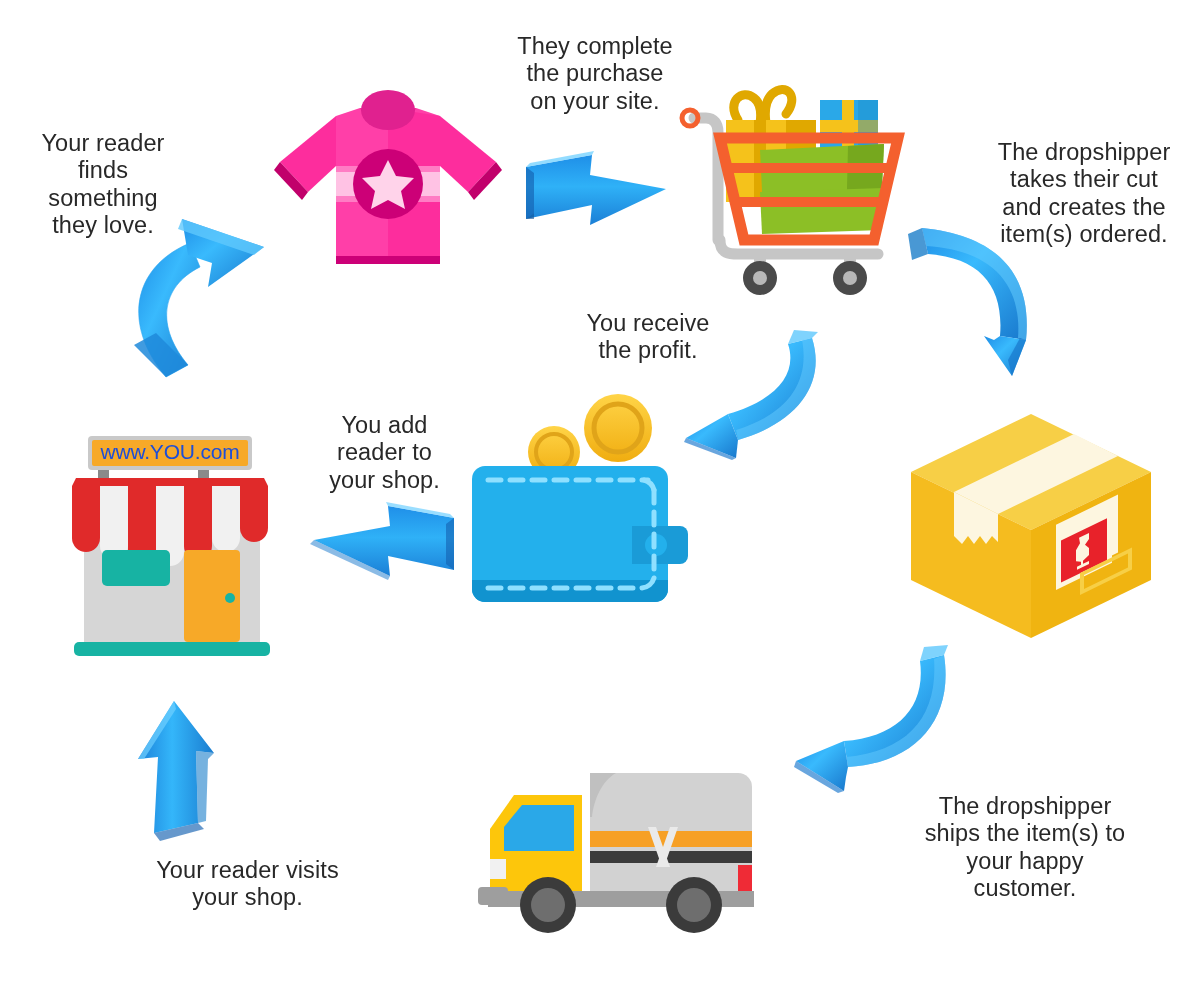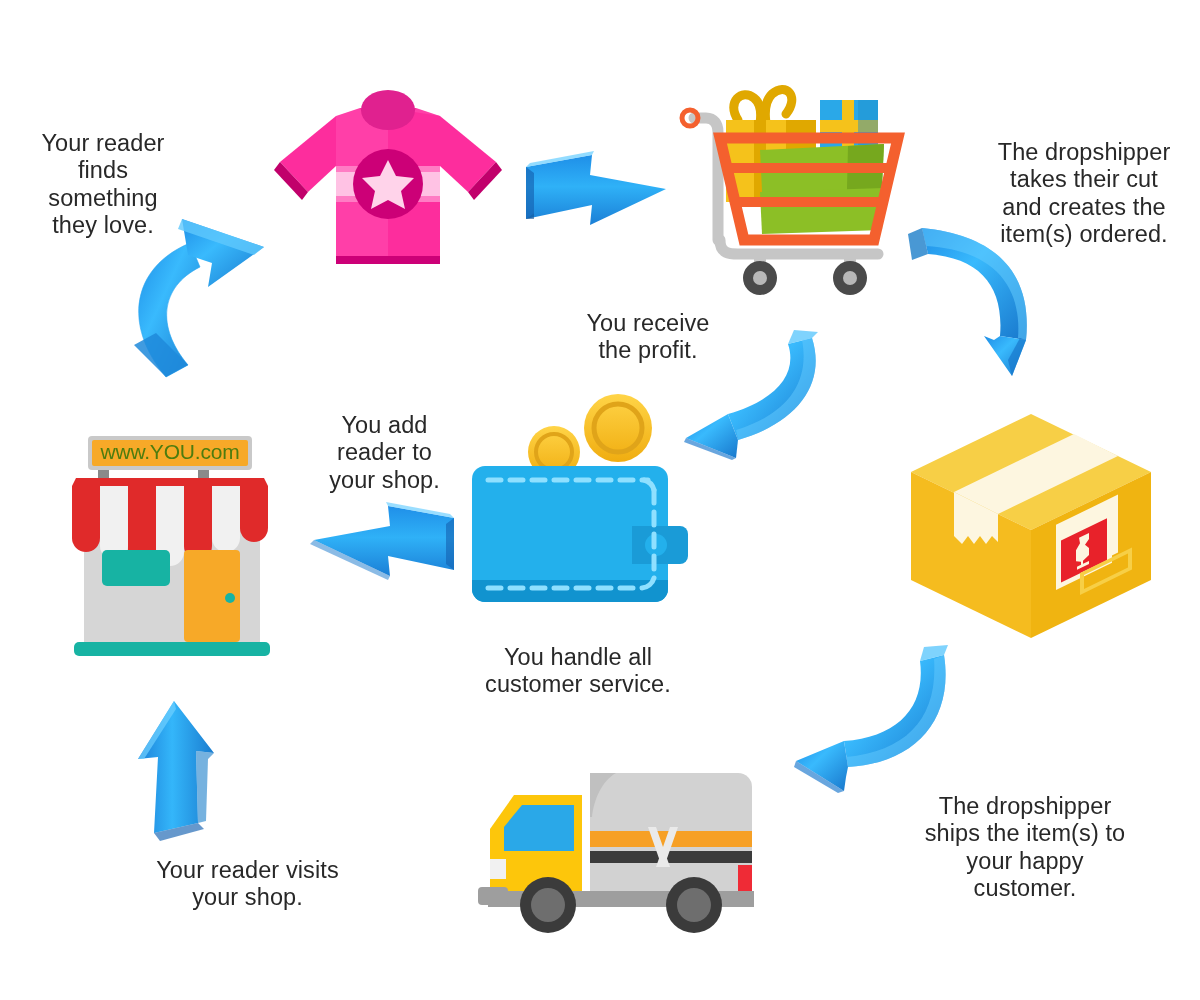--- a/index.html
+++ b/index.html
@@ -26,33 +26,34 @@
 </head>
 <body>
 
 <div id="canvas">
 
   <div class="label" style="left:8px; top:130px; width:190px;text-align:center;">Your reader
 finds
 something
 they love.</div>
 
+  <div class="label" style="left:490px; top:33px; width:210px;">They complete
+the purchase
+on your site.</div>
 
   <div class="label" style="left:975px; top:139px; width:218px;">The dropshipper
 takes their cut
 and creates the
 item(s) ordered.</div>
 
   <div class="label" style="left:905px; top:793px; width:240px;">The dropshipper
 ships the item(s) to
 your happy
 customer.</div>
 
-  <div class="label" style="left:462px; top:644px; width:232px;">You handle all
-customer service.</div>
 
   <div class="label" style="left:558px; top:310px; width:180px;">You receive
 the profit.</div>
 
   <div class="label" style="left:303px; top:412px; width:163px;">You add
 reader to
 your shop.</div>
 
   <div class="label" style="left:125px; top:857px; width:245px;">Your reader visits
 your shop.</div>
@@ -328,15 +329,15 @@
       <rect x="118" y="122" width="56" height="92" rx="4" fill="#f7a928"></rect>
       <circle cx="164" cy="170" r="5" fill="#17b3a3"></circle>
 
       <rect x="8" y="214" width="196" height="14" rx="5" fill="#17b3a3"></rect>
     </svg>
   </div>
 
   <div style="position:absolute; left:92px; top:439px; width:156px; height:26px;
               display:flex; align-items:center; justify-content:center;
               font-family:'Liberation Sans', sans-serif; font-size:21px;
-              font-weight:400; color:#4d7c0f; letter-spacing:-0.2px;">www.YOU.com</div>
+              font-weight:400; color:#1d4ed8; letter-spacing:-0.2px;">www.YOU.com</div>
 
 </div>
 
 </body></html>

